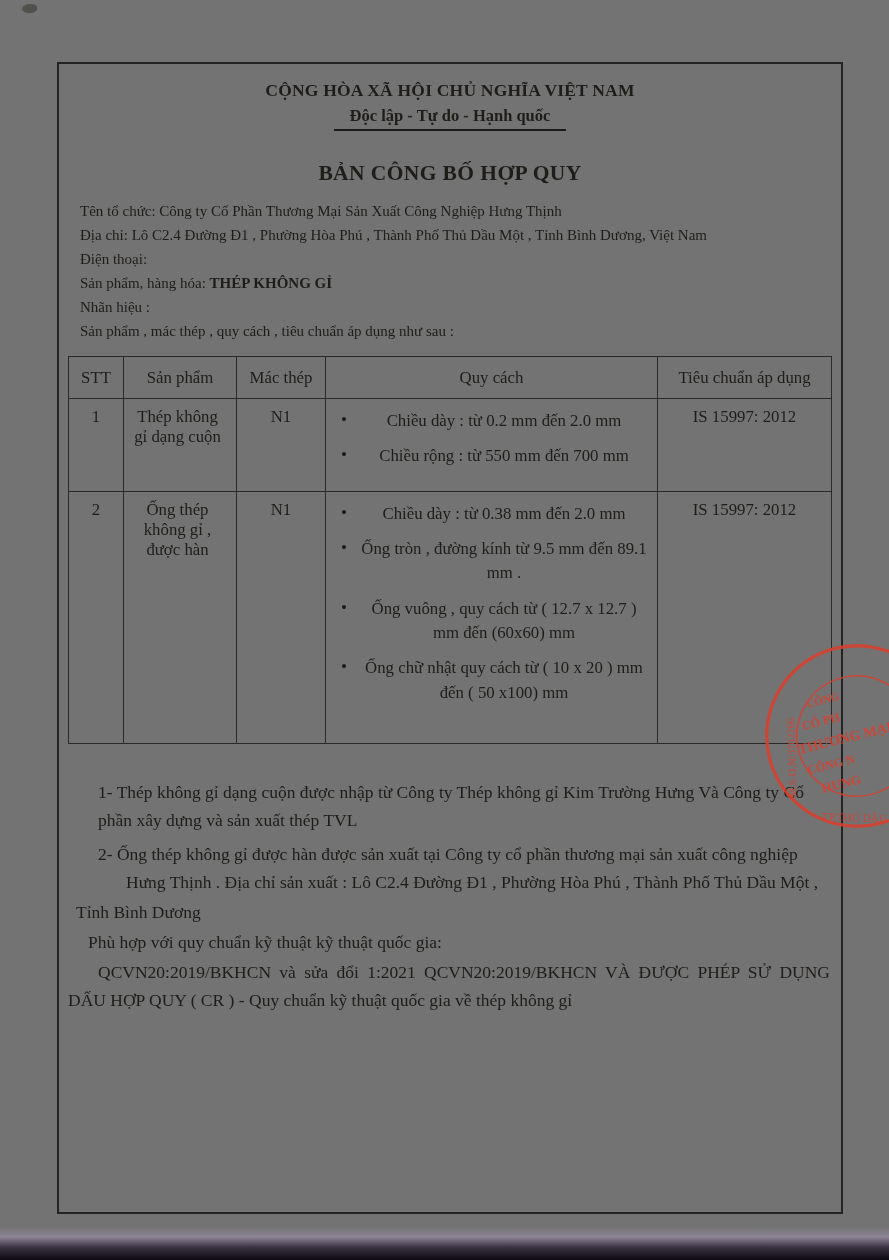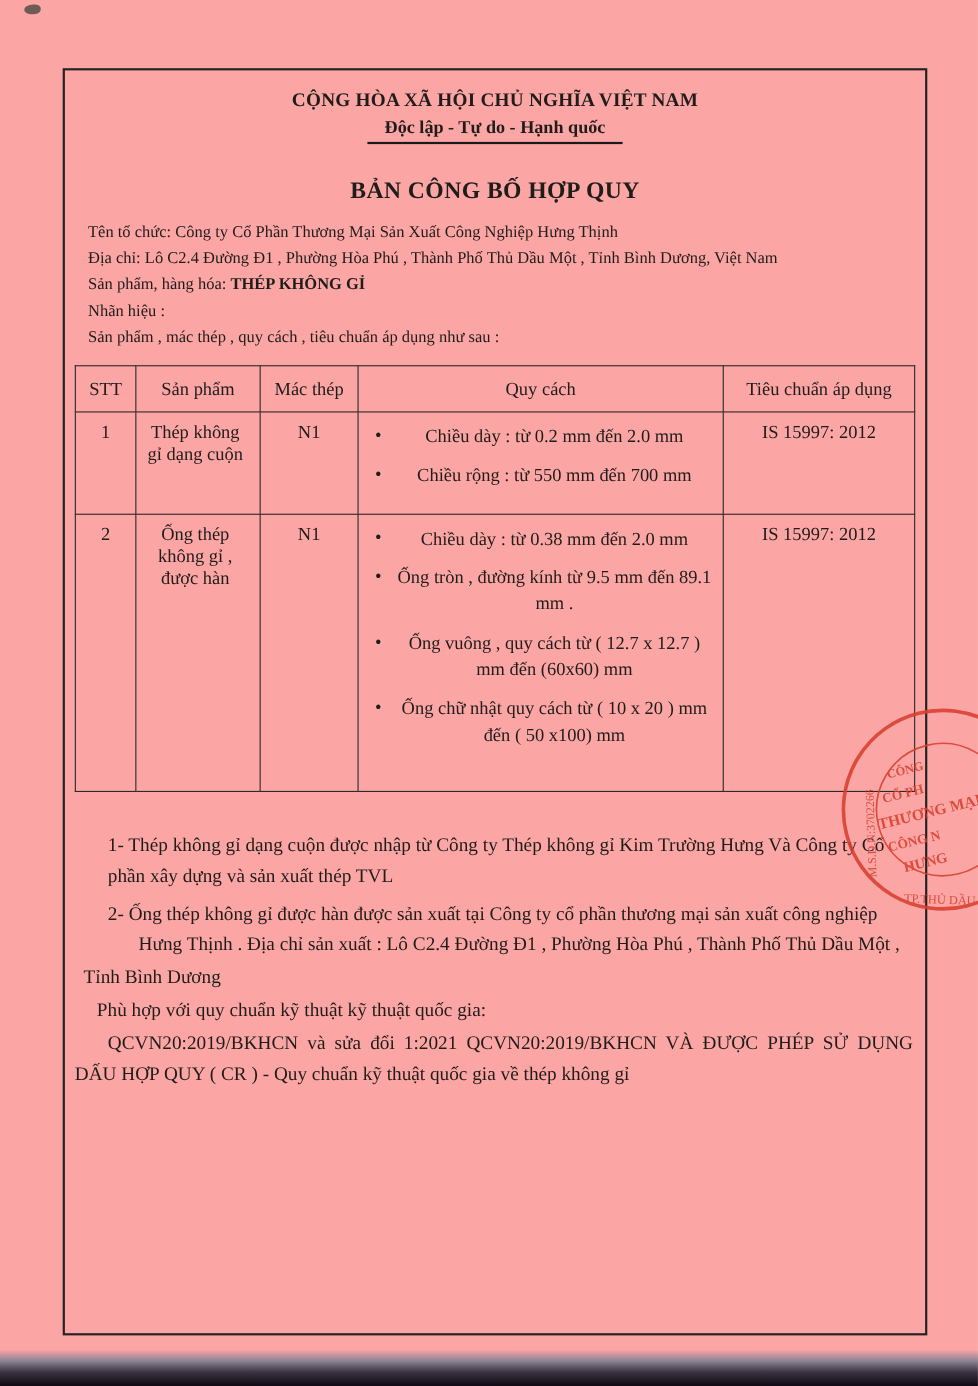--- a/index.html
+++ b/index.html
@@ -1,19 +1,19 @@
 <!DOCTYPE html>
 <html><head>
 <meta charset="utf-8">
 <style>
   * { margin:0; padding:0; box-sizing:border-box; }
   html, body { background:#e9e7e3; }
   .page {
     position:relative; width:889px; height:1260px; margin:0 auto;
-    background:#fca5a5; overflow:hidden; color:#1e1d1a;
+    background:#737373; overflow:hidden; color:#1e1d1a;
     font-family:"Liberation Serif","DejaVu Serif",serif;
   }
   .artifact-tl { position:absolute; left:22px; top:4px; width:15px; height:9px;
     background:#4a4742; border-radius:60% 40% 50% 50%; opacity:.8; }
   .frame {
     position:absolute; left:57px; top:62px; width:786px; height:1152px;
     border:2px solid #232323; padding:16px 9px 0 9px;
   }
   .nat-header { text-align:center; font-weight:700; font-size:17.5px; letter-spacing:.2px; }
   .motto { text-align:center; font-size:16.5px; font-weight:700; margin-top:5px; }
@@ -58,20 +58,21 @@
 
     <div class="nat-header">CỘNG HÒA XÃ HỘI CHỦ NGHĨA VIỆT NAM</div>
     <div class="motto">
       <span>Độc lập - Tự do - Hạnh quốc</span>
     </div>
 
     <div class="doc-title">BẢN CÔNG BỐ HỢP QUY</div>
 
     <p class="para p-org">Tên tổ chức: Công ty Cổ Phần Thương Mại Sản Xuất Công Nghiệp Hưng Thịnh</p>
     <p class="para">Địa chỉ: Lô C2.4 Đường Đ1 , Phường Hòa Phú , Thành Phố Thủ Dầu Một , Tỉnh Bình Dương, Việt Nam</p>
+    <p class="para">Điện thoại:</p>
     <p class="para indent"><span>Sản phẩm, hàng hóa: </span><span class="bold">THÉP KHÔNG GỈ</span></p>
     <p class="para indent">Nhãn hiệu :</p>
     <p class="para indent">Sản phẩm , mác thép , quy cách , tiêu chuẩn áp dụng như sau :</p>
 
     <table class="spec">
       <colgroup>
         <col class="col-stt">
           <col class="col-sp">
           <col class="col-mt">
           <col class="col-qc">

